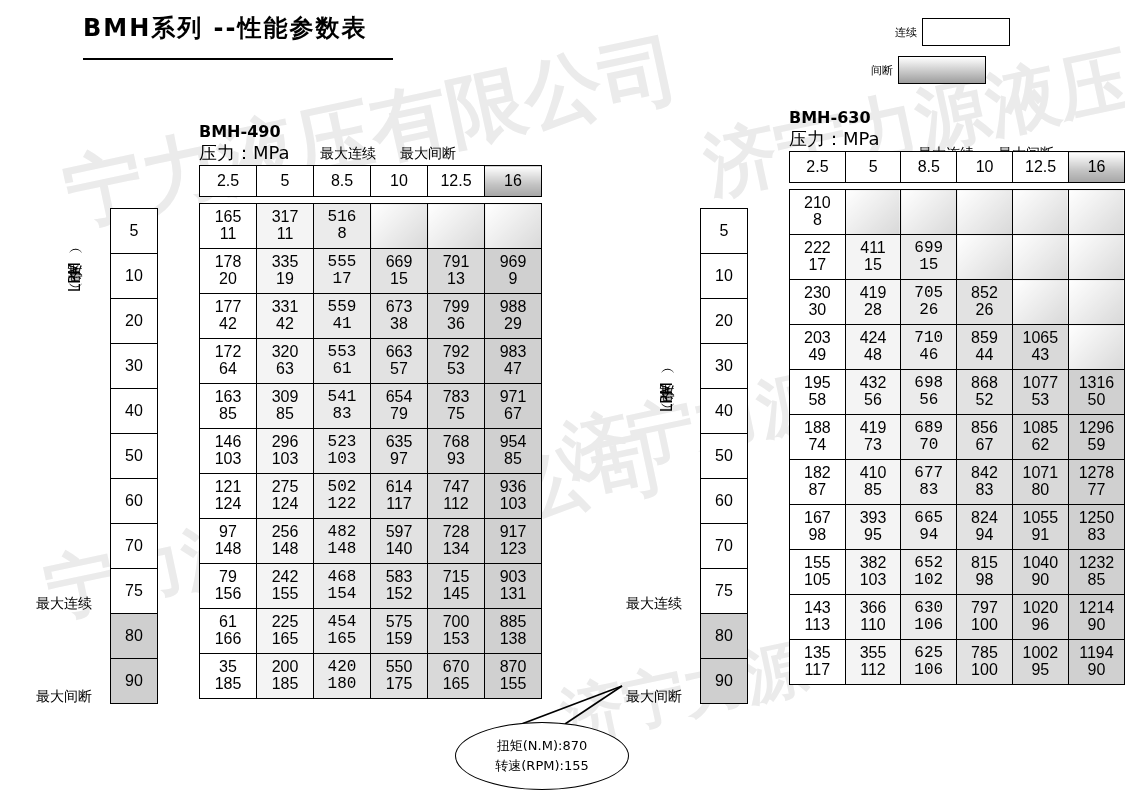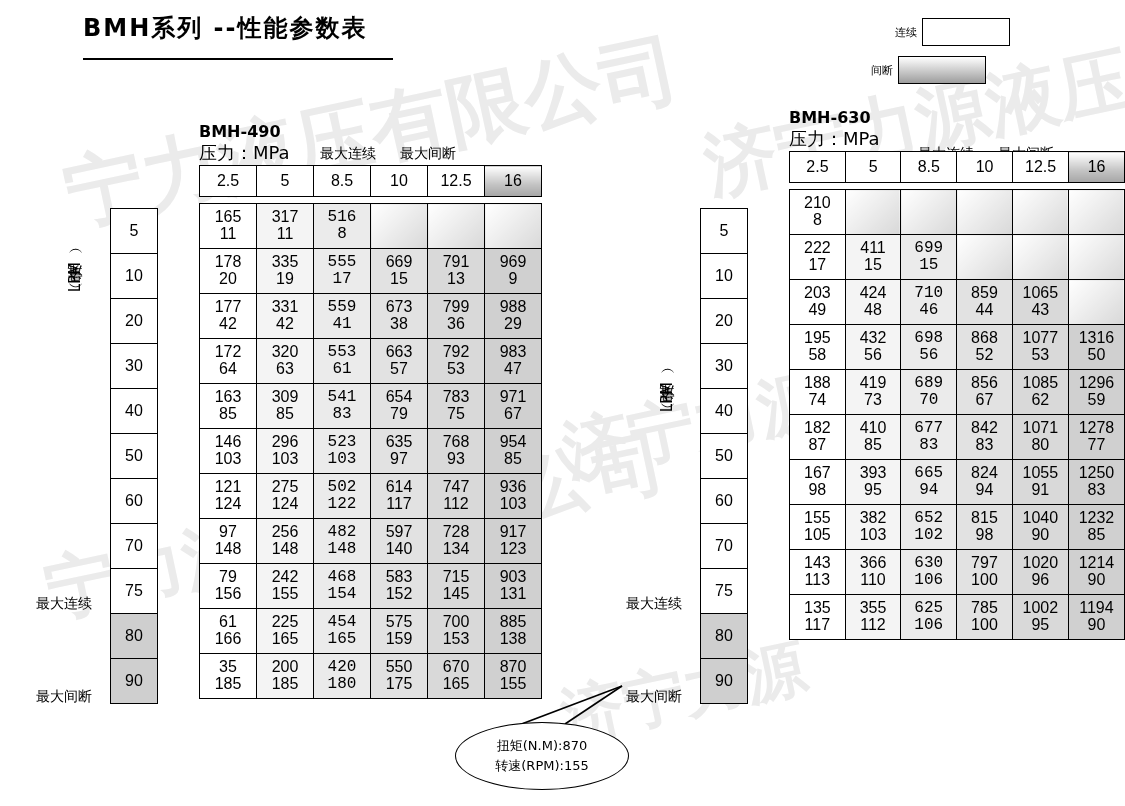--- a/index.html
+++ b/index.html
@@ -474,20 +474,40 @@
             <td class="dcell g2">
               <span class="t">699</span>
               <span class="b">15</span>
             </td>
             <td class="dcell empty"></td>
             <td class="dcell empty"></td>
             <td class="dcell empty"></td>
           </tr>
           <tr>
             <td class="dcell g0">
+              <span class="t">230</span>
+              <span class="b">30</span>
+            </td>
+            <td class="dcell g1">
+              <span class="t">419</span>
+              <span class="b">28</span>
+            </td>
+            <td class="dcell g2">
+              <span class="t">705</span>
+              <span class="b">26</span>
+            </td>
+            <td class="dcell g3">
+              <span class="t">852</span>
+              <span class="b">26</span>
+            </td>
+            <td class="dcell empty"></td>
+            <td class="dcell empty"></td>
+          </tr>
+          <tr>
+            <td class="dcell g0">
               <span class="t">203</span>
               <span class="b">49</span>
             </td>
             <td class="dcell g1">
               <span class="t">424</span>
               <span class="b">48</span>
             </td>
             <td class="dcell g2">
               <span class="t">710</span>
               <span class="b">46</span>

